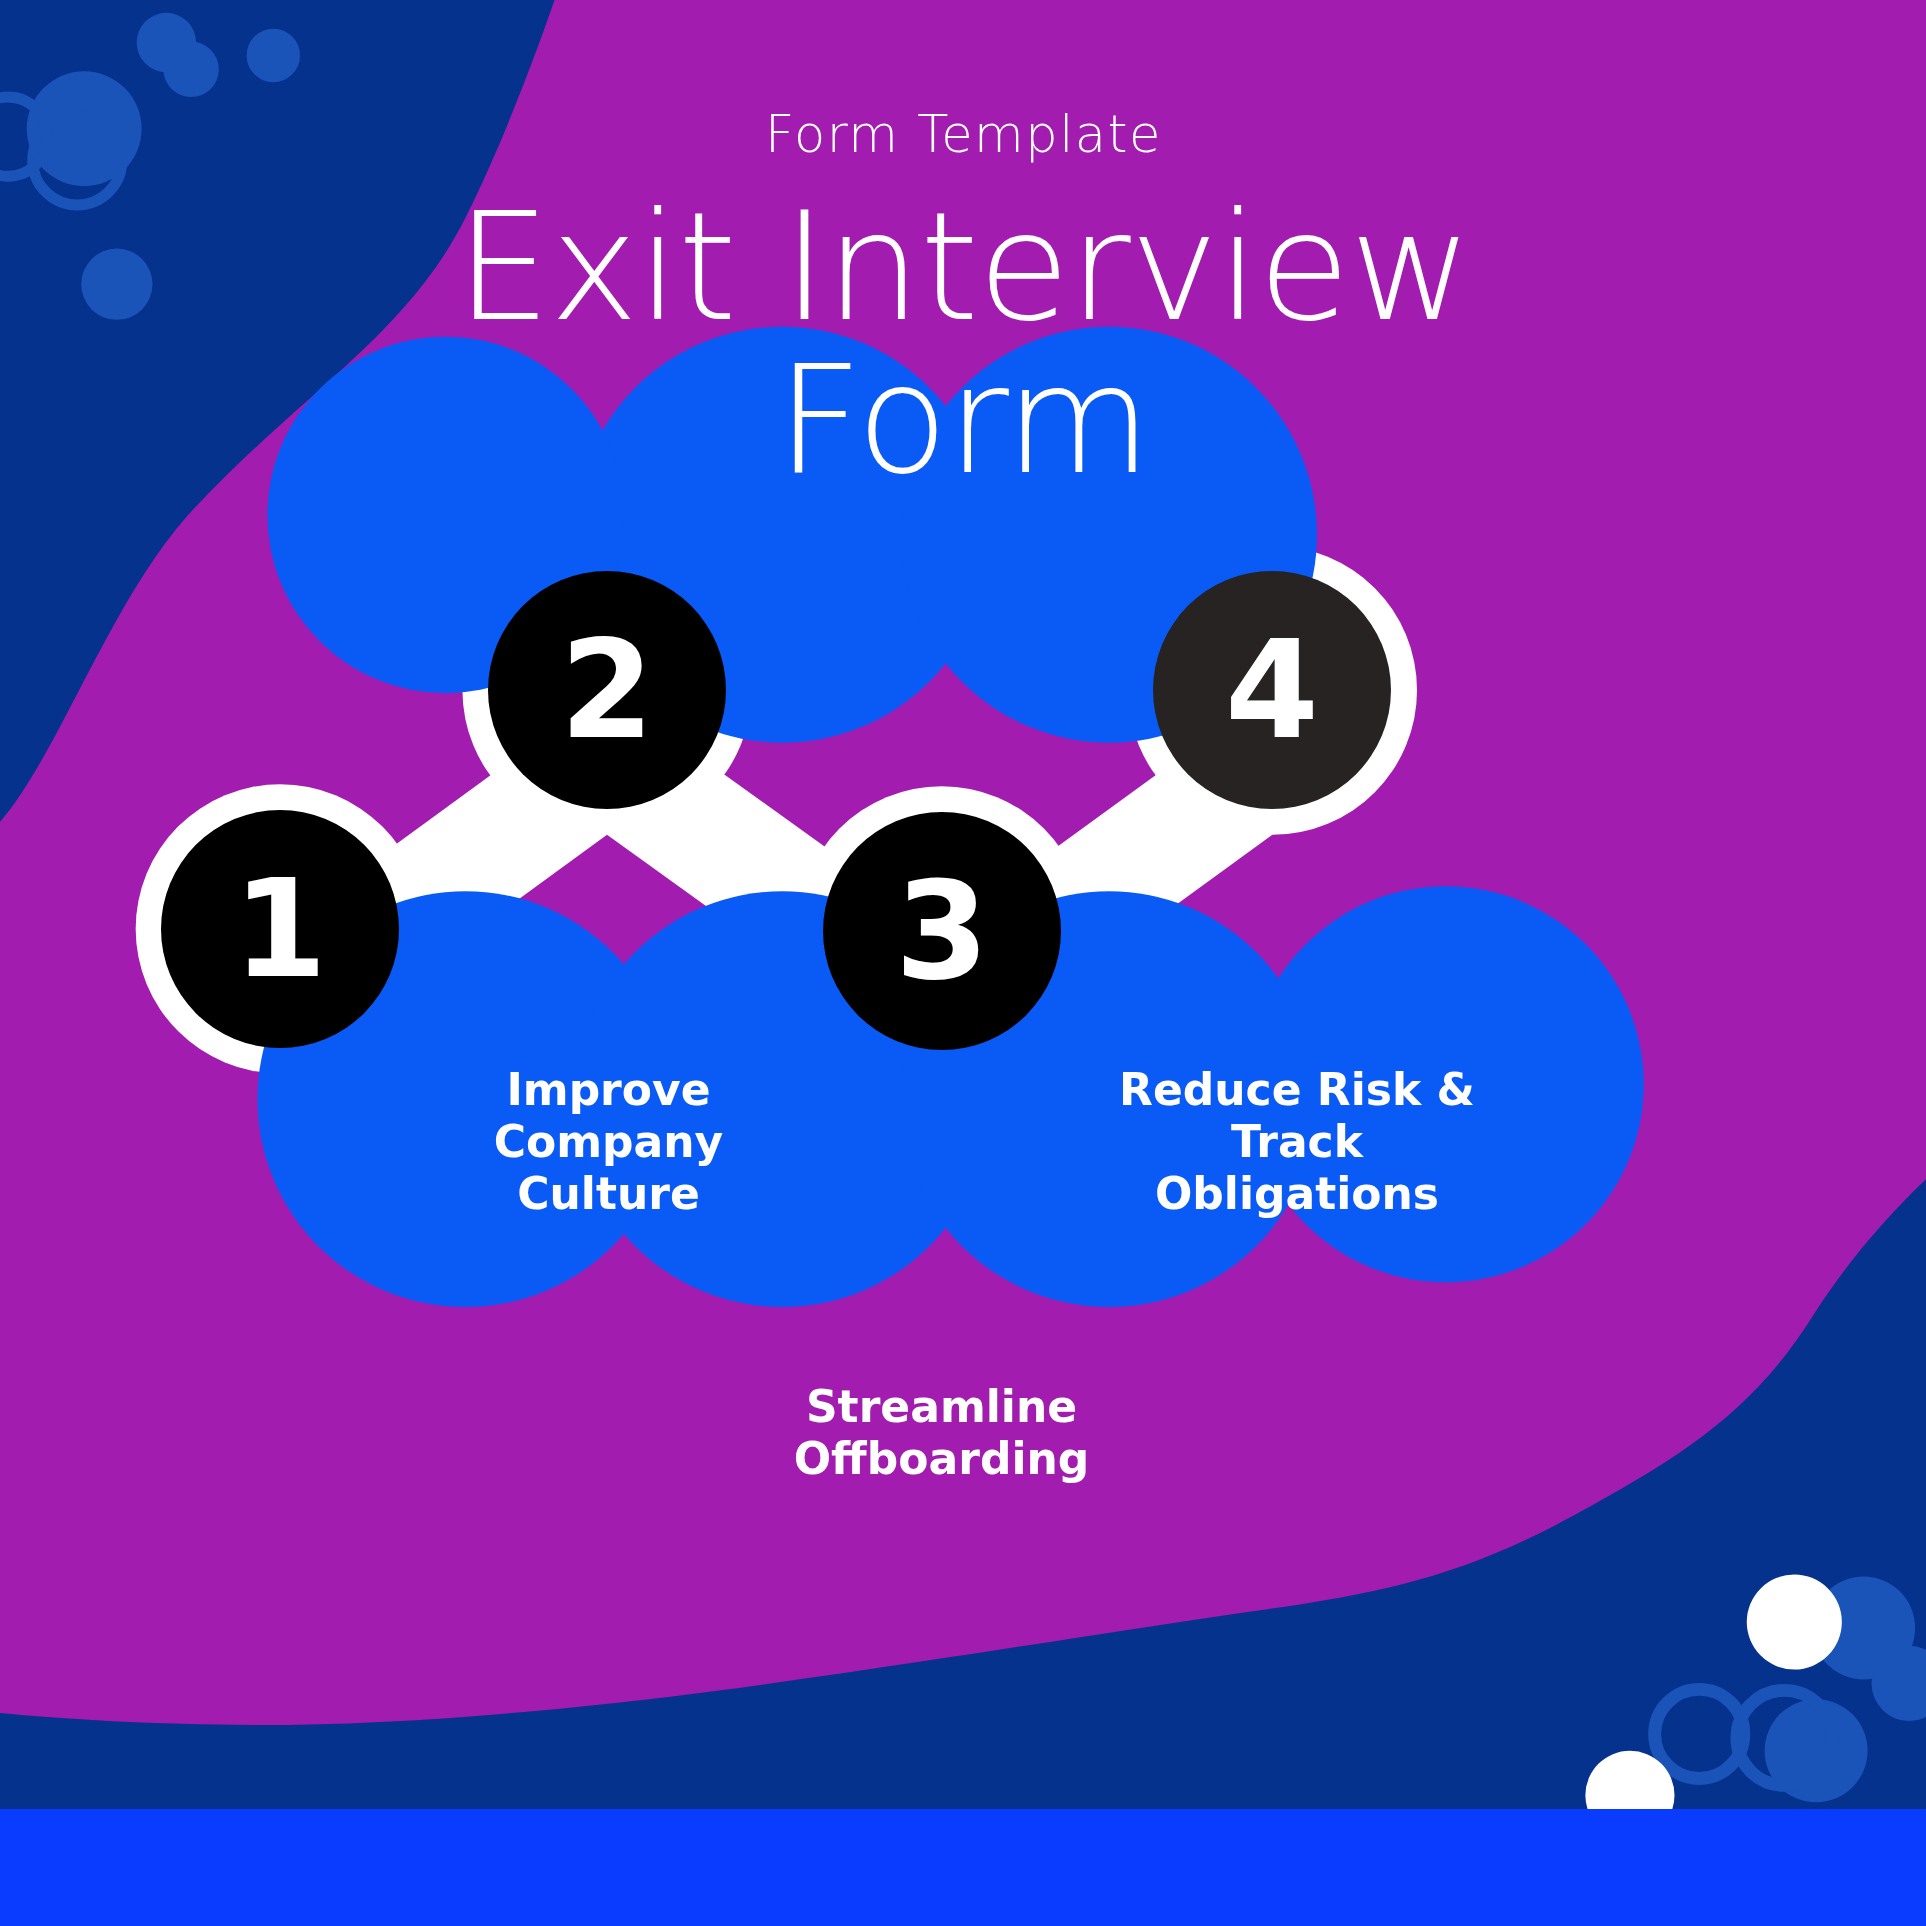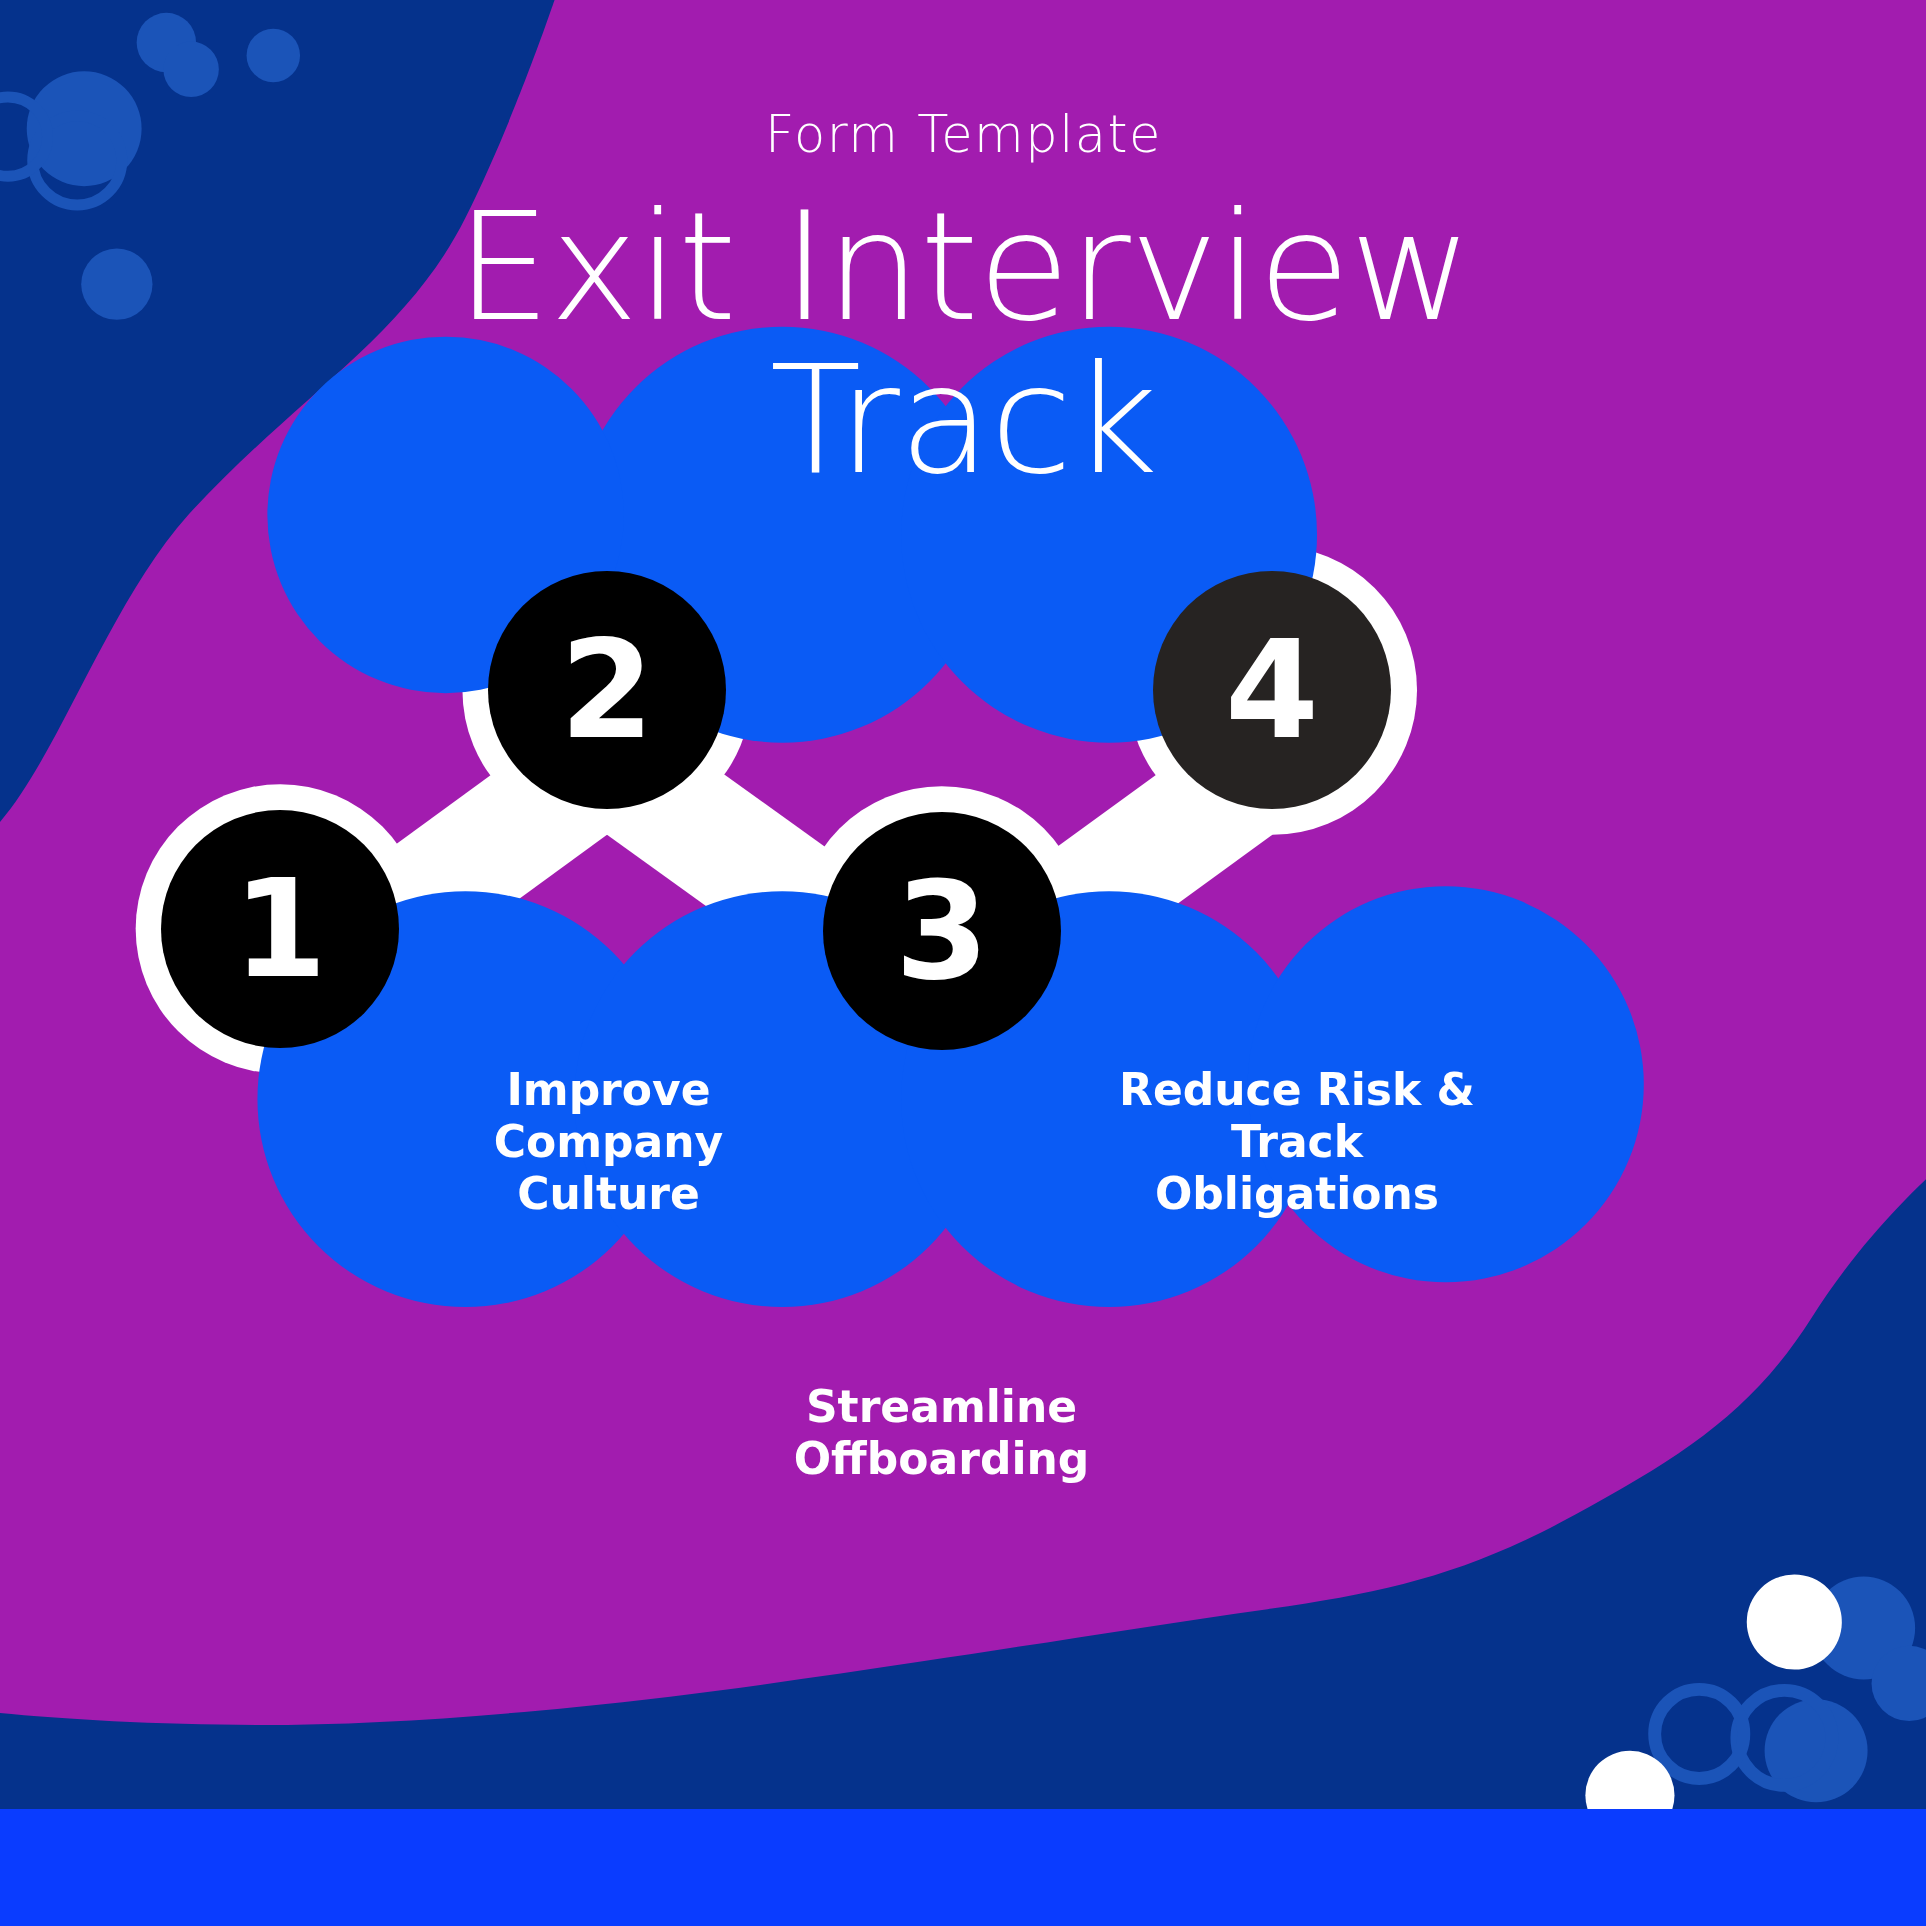--- a/index.html
+++ b/index.html
@@ -118,21 +118,21 @@
     <circle cx="1928" cy="1700" r="38" fill="#1b54b8"></circle>
     <circle cx="1834" cy="1768" r="52" fill="#1b54b8"></circle>
     <circle cx="1802" cy="1755" r="48" fill="none" stroke="#1b54b8" stroke-width="13"></circle>
     <circle cx="1716" cy="1751" r="45" fill="none" stroke="#1b54b8" stroke-width="13"></circle>
     <circle cx="1812" cy="1638" r="48" fill="#ffffff"></circle>
     <circle cx="1646" cy="1813" r="45" fill="#ffffff"></circle>
   </svg>
 
   <div class="header">
     <div class="eyebrow">Form Template</div>
-    <div class="title">Exit Interview Track</div>
+    <div class="title">Exit Interview Form</div>
   </div>
 
   <div class="figure">
 
     <svg class="ribbon-svg" viewBox="0 0 1946 1946">
 
       <path d="
         M 190,950
         C 190,820 270,745 355,745
         C 440,745 500,800 535,850

